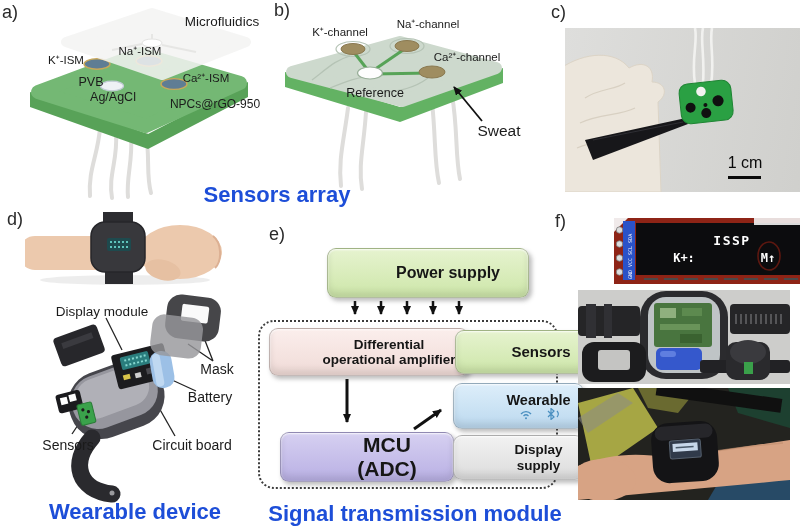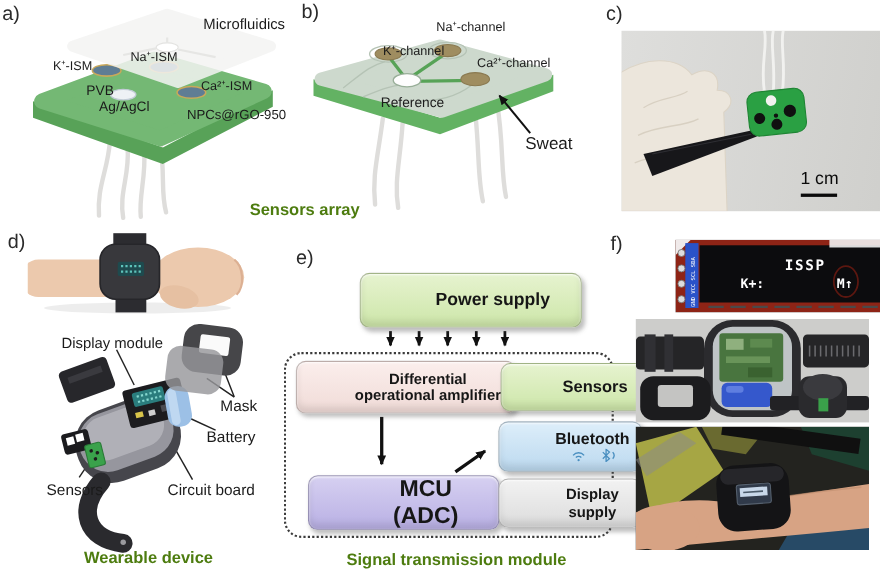--- a/index.html
+++ b/index.html
@@ -2,21 +2,21 @@
 <html><head>
 <meta charset="utf-8">
 <style>
   html,body{margin:0;padding:0;background:#fff;}
   .fig{position:relative;width:800px;height:530px;background:#fff;overflow:hidden;
        font-family:"Liberation Sans",sans-serif;}
   svg{display:block;}
   .art{position:absolute;left:0;top:0;}
   .pletter{position:absolute;font-size:18px;color:#2a2a2a;white-space:nowrap;}
   .lbl{position:absolute;transform:translateX(-50%);white-space:nowrap;color:#1b1b1b;font-size:11.5px;}
-  .cap{position:absolute;transform:translateX(-50%);white-space:nowrap;color:#4d7c0f;font-weight:bold;font-size:15px;}
+  .cap{position:absolute;transform:translateX(-50%);white-space:nowrap;color:#1d4ed8;font-weight:bold;font-size:22px;}
   .dashedbox{position:absolute;left:258px;top:320px;width:296px;height:165px;border:2px dotted #3c3c3c;border-radius:16px;}
   .ebox{position:absolute;display:flex;flex-direction:column;align-items:center;justify-content:center;
         text-align:center;font-weight:bold;color:#161616;border-radius:9px;line-height:1.12;
         box-shadow:2.5px 3px 4px rgba(70,70,70,.35), inset 0 1px 2px rgba(255,255,255,.85), inset 0 -5px 7px rgba(0,0,0,.10);
         border:1px solid rgba(0,0,0,.22);padding-left:40px;}
   .bx-green{background:linear-gradient(180deg,#e6f3cf,#cde6a9);}
   .bx-pink{background:linear-gradient(180deg,#fbeeec,#f0dbd7);}
   .bx-purple{background:linear-gradient(180deg,#d6d0f1,#b9b0e4);}
   .bx-blue{background:linear-gradient(180deg,#ddeefa,#bcd9ef);}
   .bx-gray{background:linear-gradient(180deg,#f2f2f2,#dcdcdc);}
@@ -181,21 +181,21 @@
 
   <div class="lbl" style="left:222px;top:14px;font-size:13.5px;">Microfluidics</div>
   <div class="lbl" style="left:66px;top:52px;">K⁺-ISM</div>
   <div class="lbl" style="left:140px;top:43px;">Na⁺-ISM</div>
   <div class="lbl" style="left:206px;top:70px;">Ca²⁺-ISM</div>
   <div class="lbl" style="left:91px;top:75px;font-size:12.5px;">PVB</div>
   <div class="lbl" style="left:113px;top:90px;font-size:12.5px;">Ag/AgCl</div>
   <div class="lbl" style="left:215px;top:97px;font-size:12px;">NPCs@rGO-950</div>
   <div class="cap" style="left:277px;top:182px;">Sensors array</div>
 
-  <div class="lbl" style="left:376px;top:24px;margin-top:14px;">K⁺-channel</div>
+  <div class="lbl" style="left:340px;top:24px;">K⁺-channel</div>
   <div class="lbl" style="left:428px;top:16px;">Na⁺-channel</div>
   <div class="lbl" style="left:467px;top:49px;">Ca²⁺-channel</div>
   <div class="lbl" style="left:375px;top:86px;font-size:12.5px;">Reference</div>
   <div class="lbl" style="left:487px;top:122px;font-size:15.5px;margin-left:12px;">Sweat</div>
 
   <div class="photo" style="left:565px;top:28px;width:248px;height:164px;background:linear-gradient(100deg,#dededc,#cfcfcc);">
     <svg width="228" height="164" viewBox="0 0 228 164">
 
       <g stroke="#f1f1ef" stroke-width="2.6" fill="none">
         <path d="M130,56 C126,30 133,15 130,0"></path>
@@ -262,21 +262,21 @@
     <span>operational amplifier</span>
   </div>
   <div class="ebox bx-green" style="left:455px;top:330px;width:90px;height:42px;font-size:15px;">
     <span>Sensors</span>
   </div>
   <div class="ebox bx-purple" style="left:280px;top:432px;width:132px;height:48px;font-size:21px;">
     <span>MCU</span>
     <span>(ADC)</span>
   </div>
   <div class="ebox bx-blue" style="left:453px;top:383px;width:89px;height:44px;font-size:14.5px;">
-    <span>Bluetooth</span>
+    <span>Wearable</span>
     <svg width="44" height="12" viewBox="0 0 44 12">
       <g stroke="#4a8fc0" fill="none" stroke-width="1.3">
         <path d="M4,6 A6.5,6.5 0 0 1 14,6"></path>
         <path d="M6.5,8 A3.6,3.6 0 0 1 11.5,8"></path>
         <circle cx="9" cy="10.3" r="1" fill="#4a8fc0" stroke="none"></circle>
       </g>
       <g stroke="#4a8fc0" fill="none" stroke-width="1.2">
         <path d="M31,3 L37,9 L34,11.5 L34,0.5 L37,3 L31,9"></path>
         <path d="M40,3 A4.5,4.5 0 0 1 40,9"></path>
       </g>

